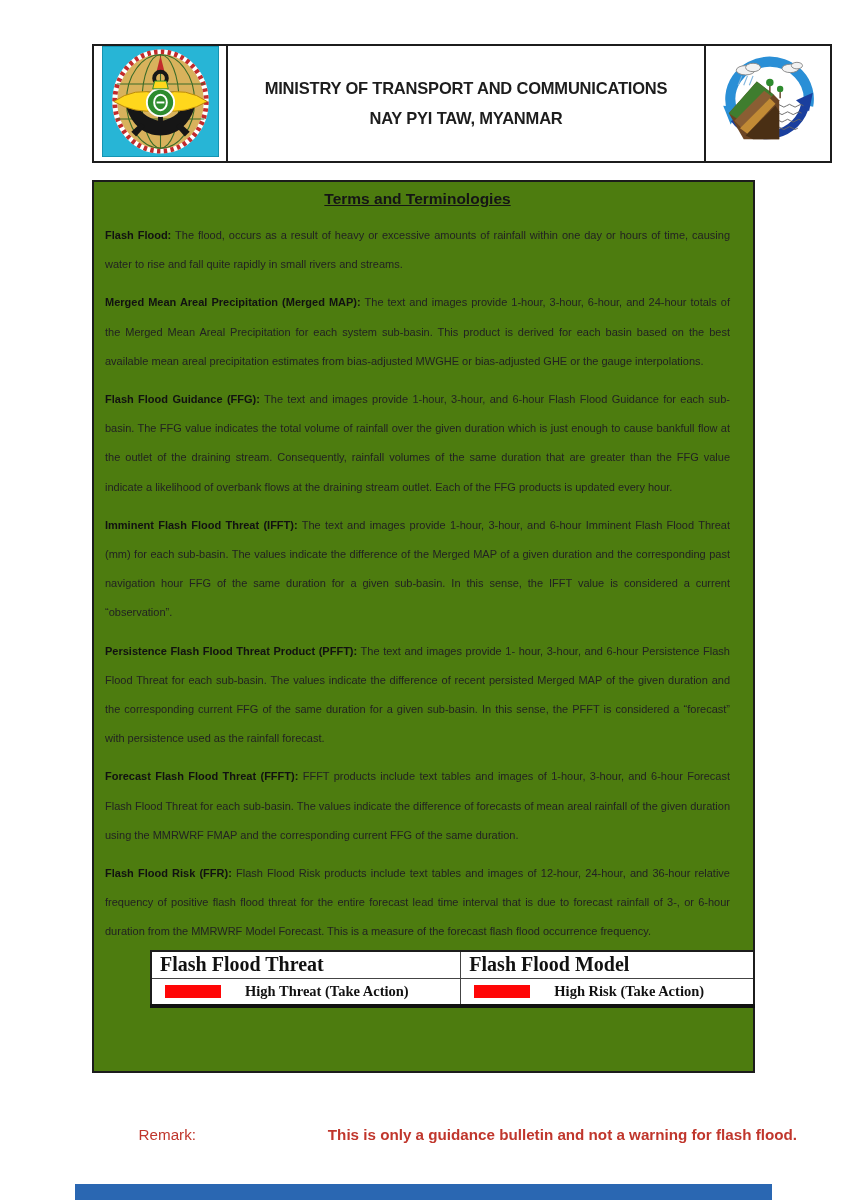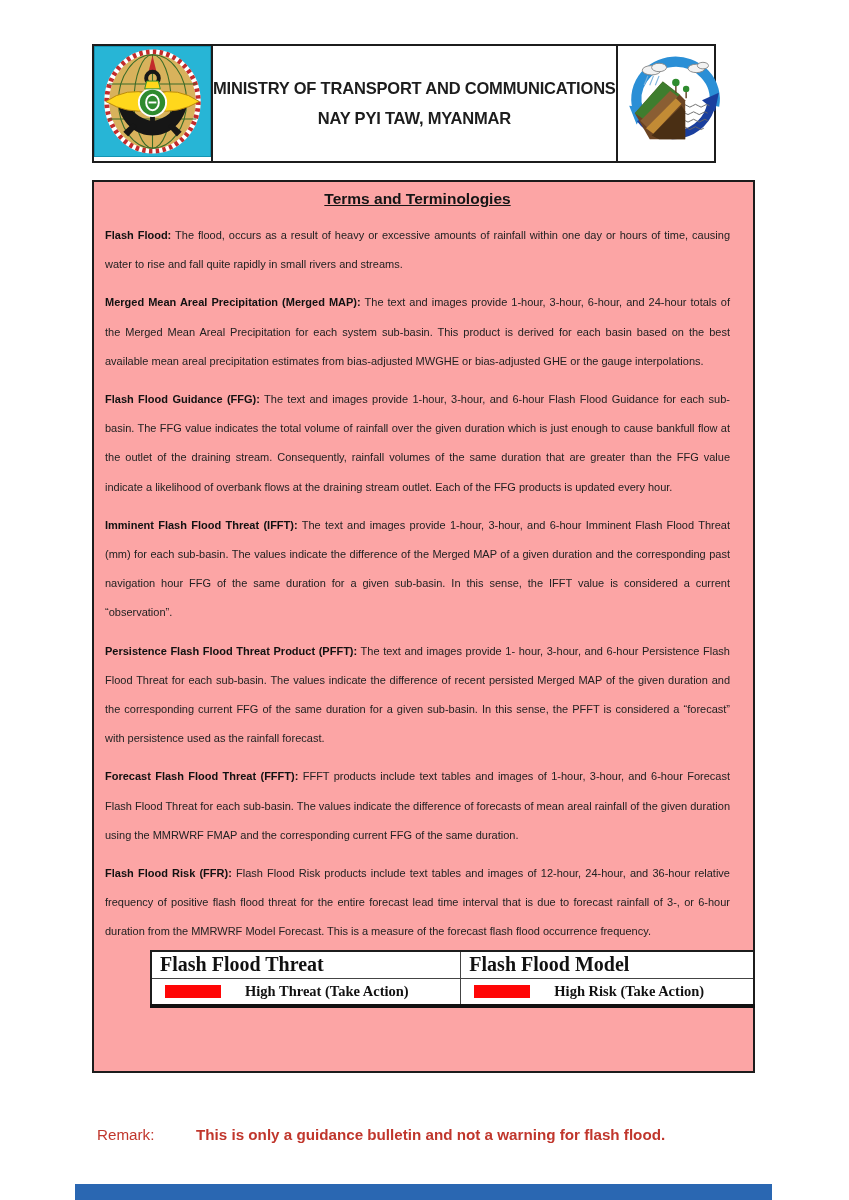--- a/index.html
+++ b/index.html
@@ -7,21 +7,21 @@
     width:849px;height:1200px;
     background:#ffffff;
     position:relative;
     font-family:"Liberation Sans", sans-serif;
     color:#1f1f1f;
     overflow:hidden;
   }
 
   
   .header-box{
-    position:absolute;left:92px;top:44px;width:624px;height:119px;
+    position:absolute;left:92px;top:44px;width:740px;height:119px;
     border:2px solid #1c1c1c;
     display:flex;box-sizing:border-box;background:#fff;
   }
   .header-cell-left{
     width:134px;border-right:2px solid #1c1c1c;
     display:flex;align-items:center;justify-content:center;box-sizing:border-box;
   }
   .header-cell-center{
     flex:1;display:flex;flex-direction:column;align-items:center;justify-content:center;
     gap:11px;
@@ -32,21 +32,21 @@
   }
   .header-cell-right{
     width:126px;border-left:2px solid #1c1c1c;
     display:flex;align-items:center;justify-content:center;box-sizing:border-box;
   }
 
   
   .content-box{
     position:absolute;left:92px;top:180px;width:663px;height:893px;
     border:2px solid #1c1c1c;box-sizing:border-box;
-    padding:6px 23px 0 11px;background:#fca5a5;
+    padding:6px 23px 0 11px;background:#4d7c0f;
   }
   .doc-title{
     text-align:center;font-weight:bold;font-size:15.5px;
     text-decoration:underline;margin:2px 0 13px 0;color:#151515;
   }
   .para{
     font-size:11px;line-height:29.2px;text-align:justify;
     margin:0 0 9px 0;color:#222;
   }
   .para b{color:#111;}
@@ -68,21 +68,21 @@
   .legend-table td{height:28px;padding-left:13px;font-family:Liberation Serif, serif;}
   .swatch{
     display:inline-block;width:56px;height:13px;vertical-align:middle;
     margin-right:24px;
   }
   .swatch-label{vertical-align:middle;}
 
   
   .remark-row{
     position:absolute;left:97px;top:1126px;width:700px;
-    display:flex;font-size:15.2px;
+    display:flex;font-size:15.2px;text-align:right;
   }
   .remark-label{width:99px;}
   .remark-text{flex:1;font-weight:bold;}
 
   
   .footer-bar{
     position:absolute;left:75px;top:1184px;width:697px;height:16px;
   }
 </style>
 </head>

